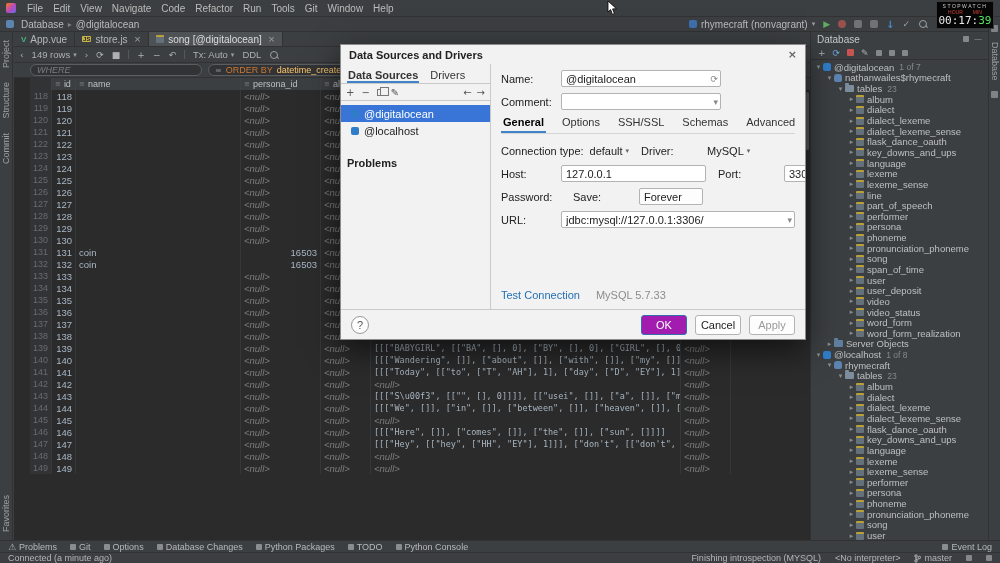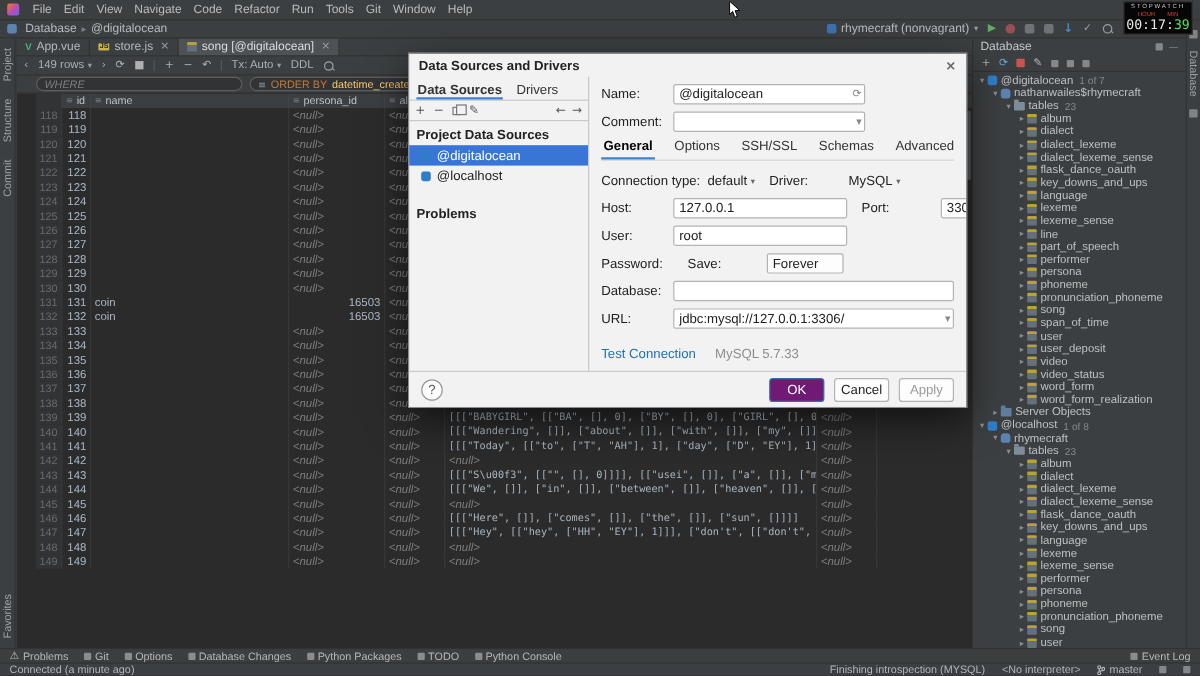--- a/index.html
+++ b/index.html
@@ -188,21 +188,21 @@
   .test-row{position:absolute;bottom:8px;left:10px;display:flex;gap:16px;align-items:center}
   .link{color:#2470b3}
   .ver{color:#8c8c8c}
   .dlg-footer{position:absolute;bottom:0;left:0;right:0;height:30px;border-top:1px solid #c9c9c9;
               display:flex;align-items:center;padding:0 10px;background:#f2f2f2}
   .help-btn{width:18px;height:18px;border:1px solid #9a9a9a;border-radius:50%;display:flex;
             align-items:center;justify-content:center;color:#555;background:#fdfdfd}
   .dlg-buttons{margin-left:auto;display:flex;gap:8px}
   .btn{min-width:46px;height:20px;border:1px solid #b3b3b3;background:#fdfdfd;border-radius:3px;
        font-size:11px;color:#222;font-family:"Liberation Sans",sans-serif}
-  .btn.primary{background:#701a75;border-color:#366cab;color:#fff}
+  .btn.primary{background:#a21caf;border-color:#366cab;color:#fff}
   .btn.disabled{color:#9a9a9a}
 </style>
 </head>
 <body>
 
 <div id="app">
 
   <div id="menubar">
     <span class="app-ico"></span>
     <span id="menu-items"><span class="menu-item">File</span><span class="menu-item">Edit</span><span class="menu-item">View</span><span class="menu-item">Navigate</span><span class="menu-item">Code</span><span class="menu-item">Refactor</span><span class="menu-item">Run</span><span class="menu-item">Tools</span><span class="menu-item">Git</span><span class="menu-item">Window</span><span class="menu-item">Help</span></span>
@@ -945,21 +945,20 @@
           <span class="dtb">+</span>
           <span class="dtb">−</span>
           <span class="copy-sq"></span>
           <span class="dtb">✎</span>
           <span class="dlg-navarrows">
             <span class="dtb">←</span>
             <span class="dtb">→</span>
           </span>
         </div>
         <div class="dlg-list">
-          <div class="dlg-list-header">Project Data Sources</div>
           <div id="dlg-ds-items">
               <div class="ds-item selected">
                 <span class="i-db"></span>
                 <span>@digitalocean</span>
               </div>
               <div class="ds-item">
                 <span class="i-db"></span>
                 <span>@localhost</span>
               </div>
             </div>
@@ -1004,38 +1003,30 @@
           </span>
         </div>
 
         <div class="frow">
           <label>Host:</label>
           <input class="txt w-host" value="127.0.0.1" style="">
           <label class="lbl2">Port:</label>
           <input class="txt w-sm" value="3306" style="">
         </div>
 
-        <div class="frow">
-          <label>User:</label>
-          <input class="txt w-host" value="root" style="">
-        </div>
 
         <div class="frow">
           <label>Password:</label>
           <label class="lbl2">Save:</label>
           <span class="ddbox" style="width:64px">
             <span>Forever</span>
 
           </span>
         </div>
 
-        <div class="frow">
-          <label>Database:</label>
-          <input class="txt w-full" value="" style="">
-        </div>
 
         <div class="frow">
           <label>URL:</label>
           <span class="fwrap w-full">
             <input class="txt w-full" value="jdbc:mysql://127.0.0.1:3306/" style="">
             <span class="in-ico">▾</span>
           </span>
         </div>
 
         <div class="test-row">

